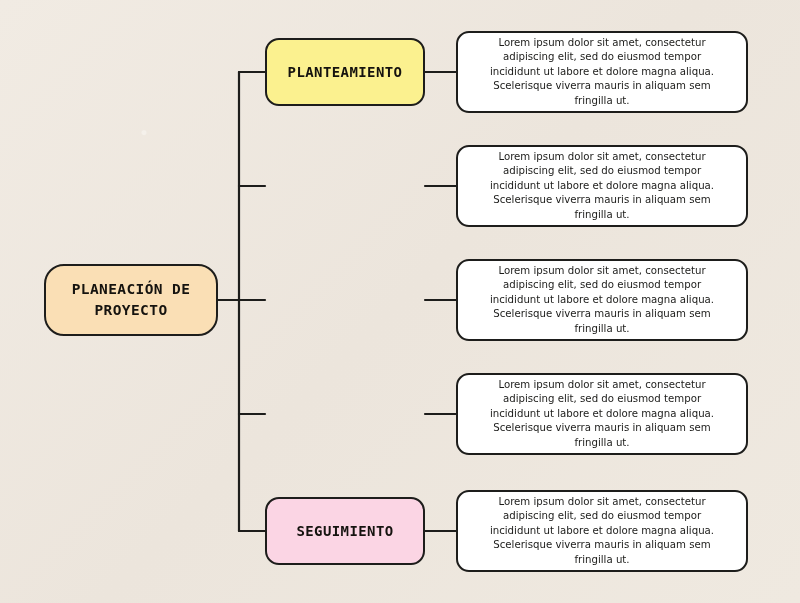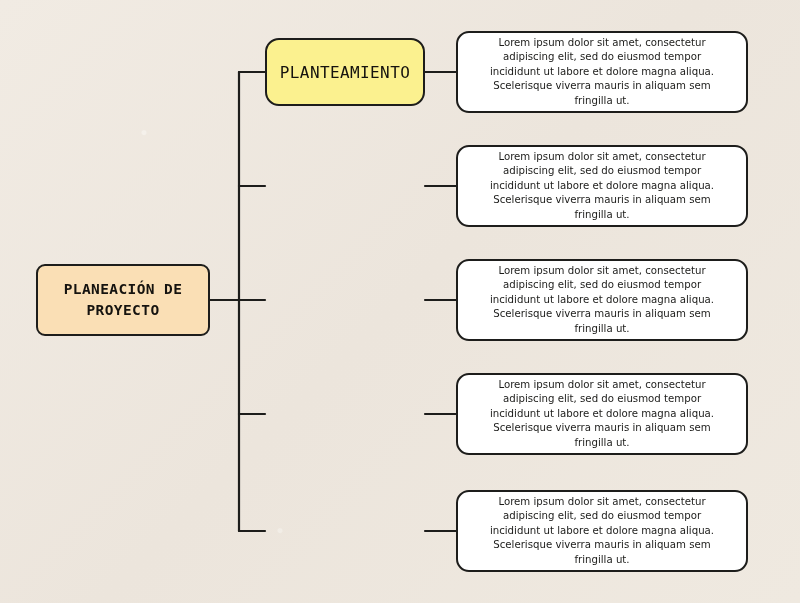--- a/index.html
+++ b/index.html
@@ -34,44 +34,44 @@
     position: absolute;
     box-sizing: border-box;
     border: 2.2px solid #1d1d1b;
     border-radius: 14px;
     display: flex;
     align-items: center;
     justify-content: center;
     text-align: center;
   }
   .root-node {
-    left: 36px;
+    left: 44px;
     top: 264px;
     width: 174px;
     height: 72px;
     background: #fadfb5;
-    border-radius: 9px;
+    border-radius: 20px;
   }
   .root-label {
     font-family: "DejaVu Sans Mono", monospace;
     font-size: 14.5px;
     font-weight: bold;
     letter-spacing: 0.4px;
     color: #15130f;
     line-height: 1.45;
   }
   .branch-node {
     left: 265px;
     width: 160px;
     height: 68px;
   }
   .branch-label {
     font-family: "DejaVu Sans Mono", monospace;
-    font-size: 16px;
-    font-weight: normal;
+    font-size: 14px;
+    font-weight: bold;
     letter-spacing: 0.4px;
     color: #15130f;
   }
   .desc-node {
     left: 456px;
     width: 292px;
     height: 82px;
     background: #ffffff;
     border-radius: 13px;
     padding: 8px 24px;
@@ -124,17 +124,20 @@
   </div>
 
   <div class="node desc-node" style="top:259px;">
     <span class="desc-text">Lorem ipsum dolor sit amet, consectetur adipiscing elit, sed do eiusmod tempor incididunt ut labore et dolore magna aliqua. Scelerisque viverra mauris in aliquam sem fringilla ut.</span>
   </div>
 
   <div class="node desc-node" style="top:373px;">
     <span class="desc-text">Lorem ipsum dolor sit amet, consectetur adipiscing elit, sed do eiusmod tempor incididunt ut labore et dolore magna aliqua. Scelerisque viverra mauris in aliquam sem fringilla ut.</span>
   </div>
 
+  <div class="node branch-node" style="top:497px; background:#fbd5e4">
+    <span class="branch-label">SEGUIMIENTO</span>
+  </div>
   <div class="node desc-node" style="top:490px;">
     <span class="desc-text">Lorem ipsum dolor sit amet, consectetur adipiscing elit, sed do eiusmod tempor incididunt ut labore et dolore magna aliqua. Scelerisque viverra mauris in aliquam sem fringilla ut.</span>
   </div>
 
 </div>
 
 </body></html>

